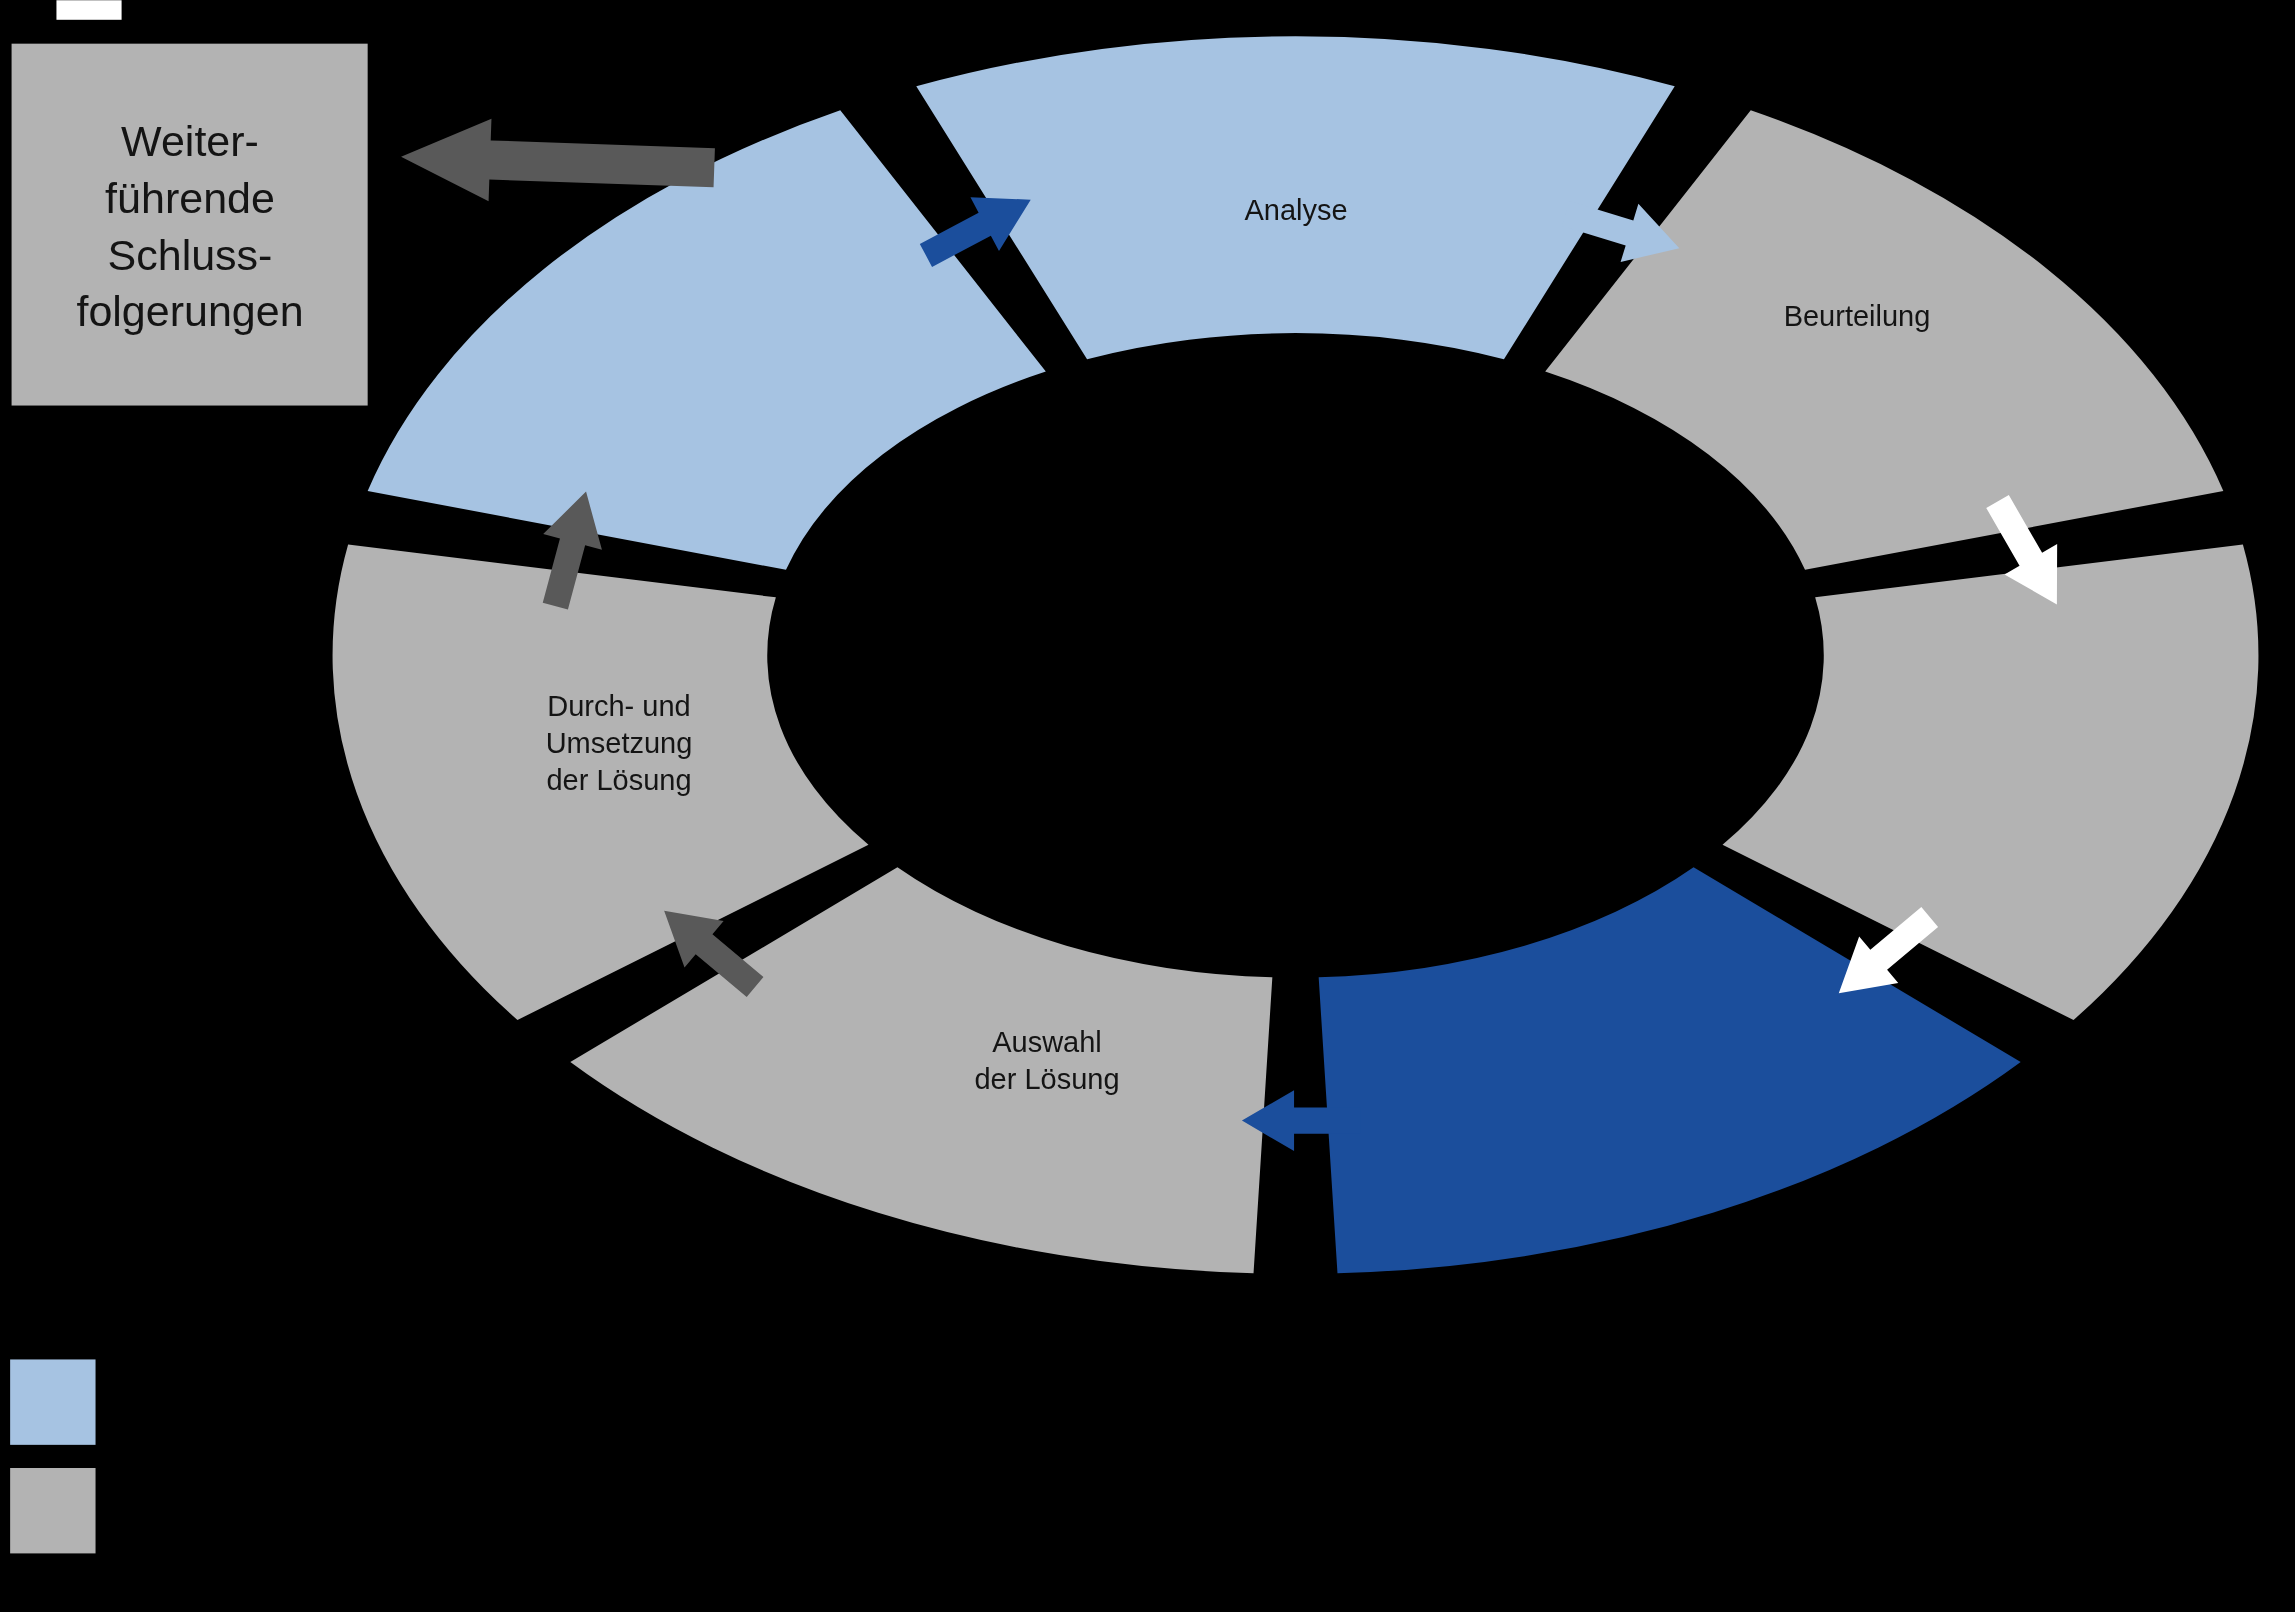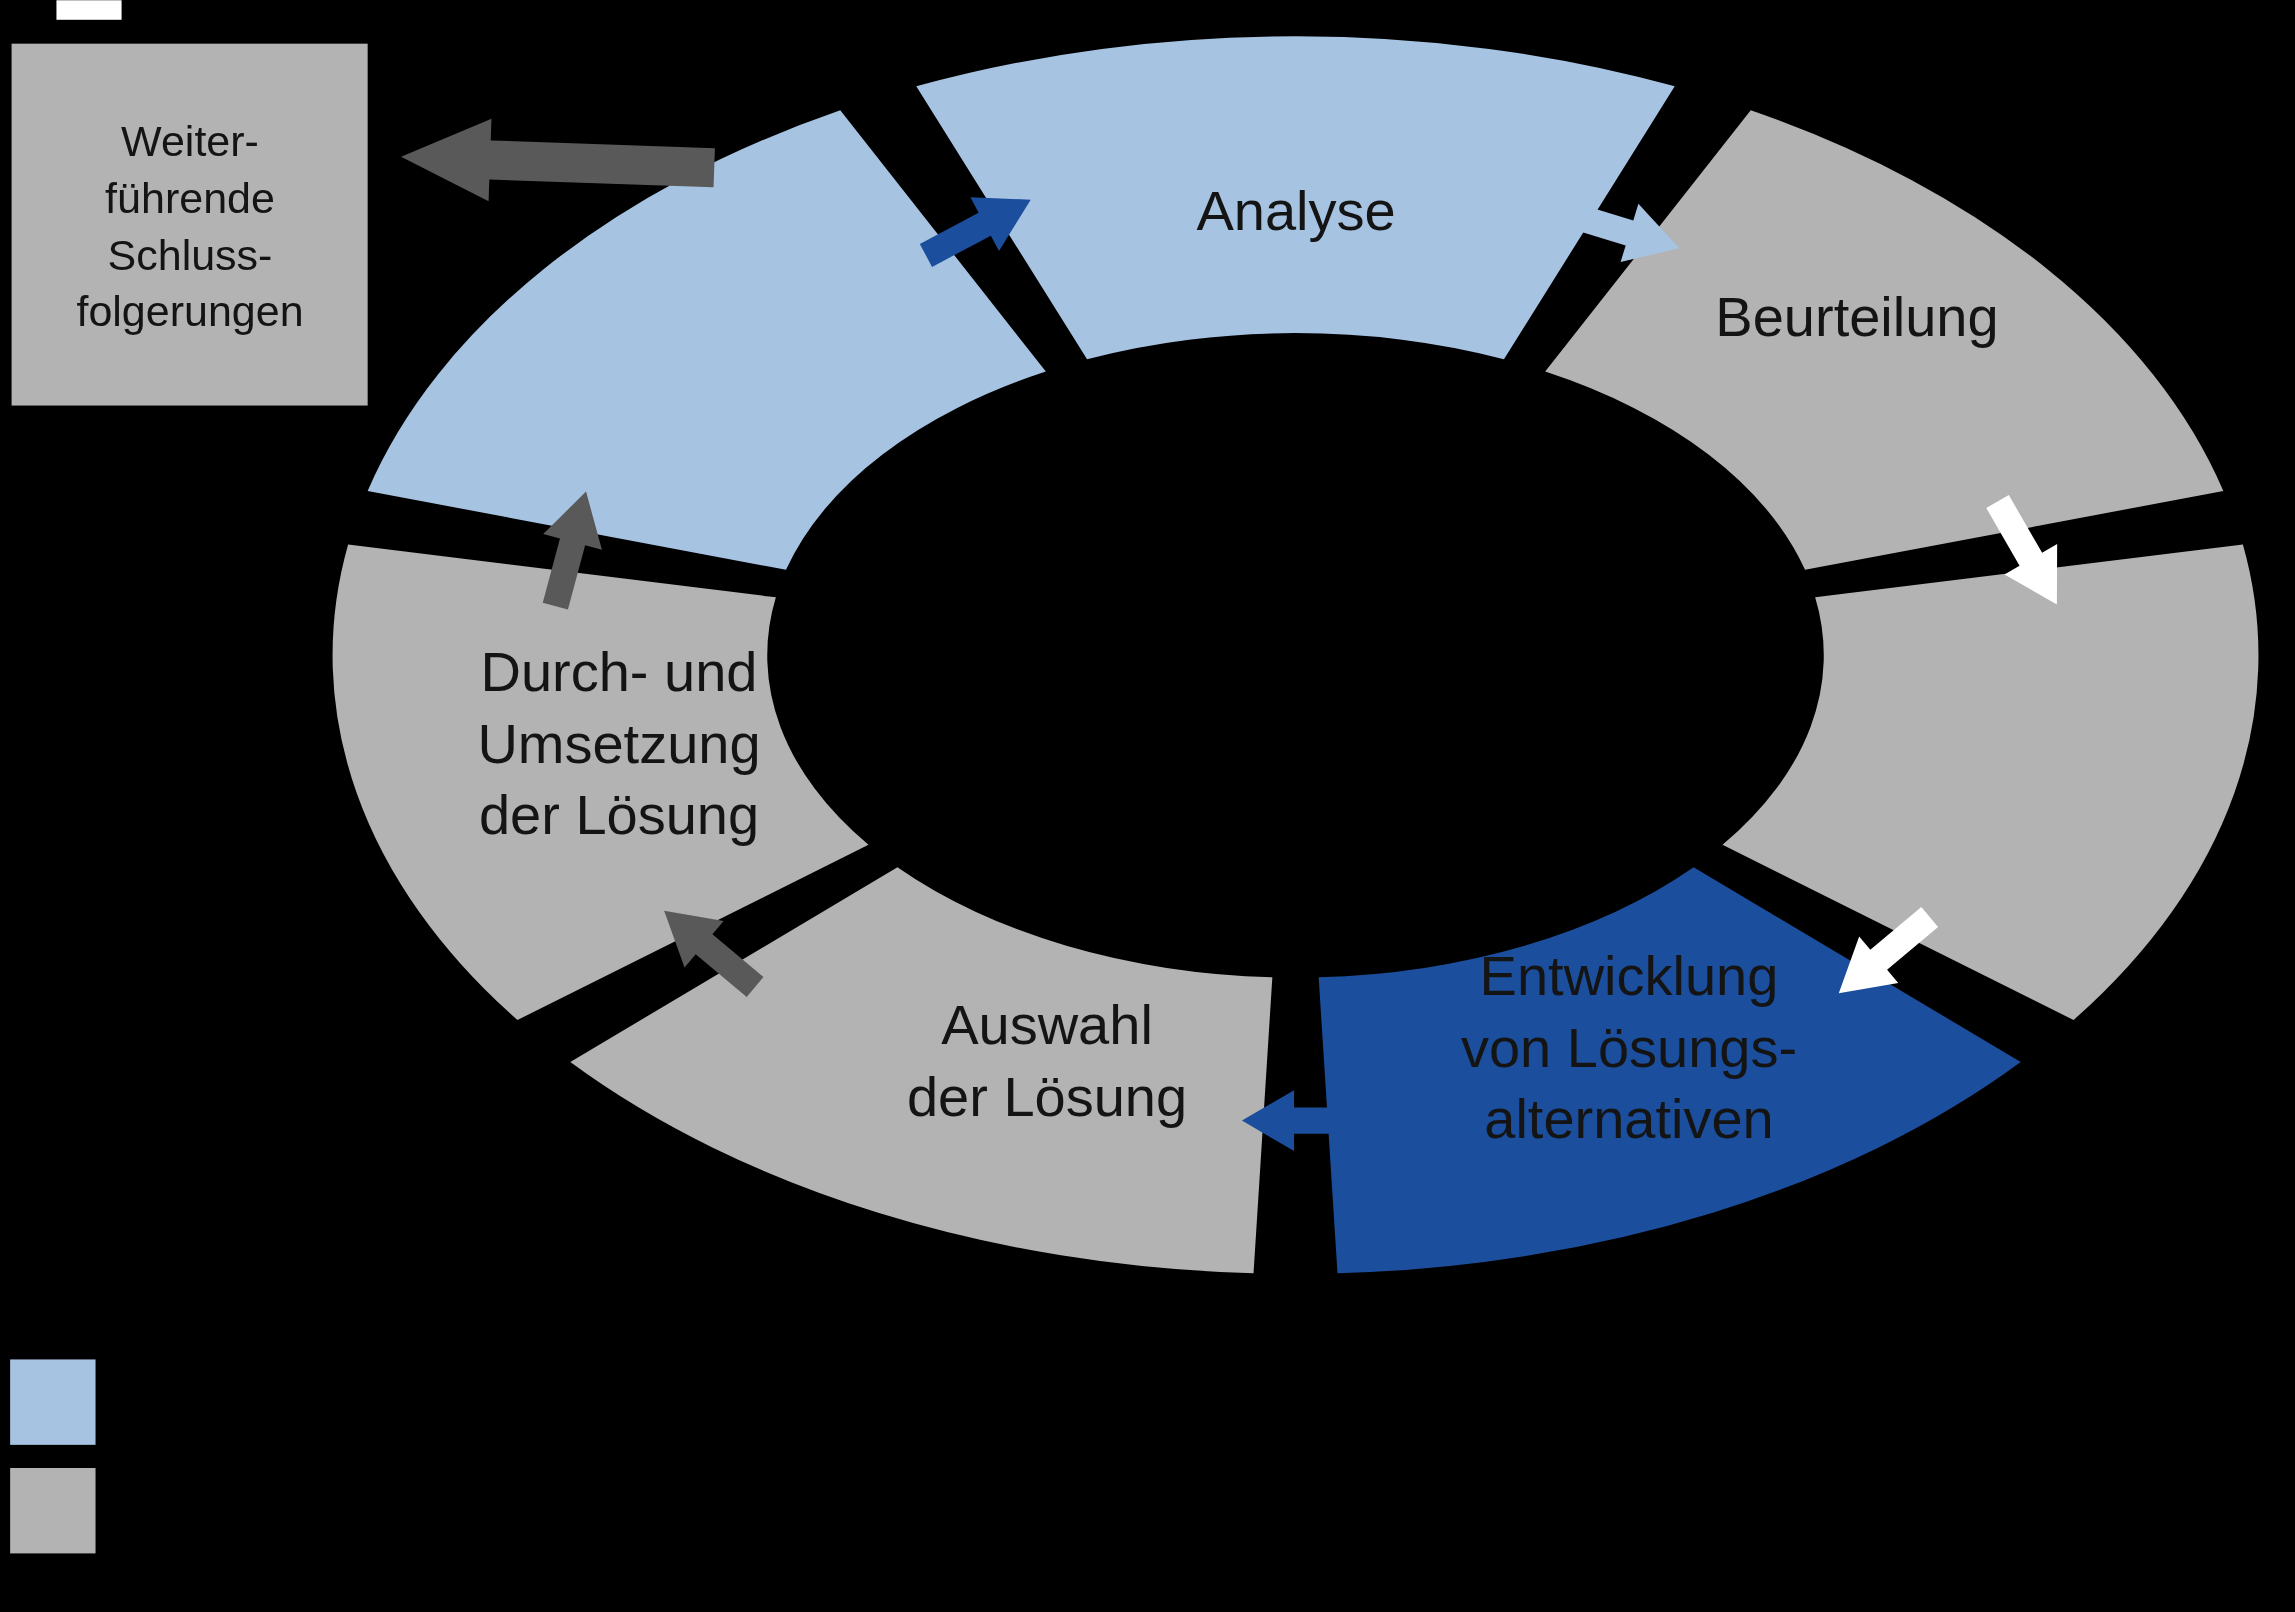--- a/index.html
+++ b/index.html
@@ -18,21 +18,21 @@
   .stage svg {
     position: absolute;
     left: 0;
     top: 0;
   }
   .seg-label {
     position: absolute;
     transform: translate(-50%, -50%);
     white-space: pre-line;
     text-align: center;
-    font-size: 56px;
+    font-size: 29px;
     line-height: 1.28;
     color: #141414;
     font-weight: 400;
     pointer-events: none;
   }
   .box-label {
     position: absolute;
     transform: translate(-50%, -50%);
     white-space: pre-line;
     text-align: center;
@@ -91,23 +91,20 @@
   <div class="box-label" style="left:190px; top:226px;">Weiter-
 führende
 Schluss-
 folgerungen</div>
 
   <div class="seg-label" style="left:1296px; top:211px;">Analyse</div>
 
   <div class="seg-label" style="left:1857px; top:317px;">Beurteilung</div>
 
 
-  <div class="seg-label" style="left:1629px; top:1048px;">Entwicklung
-von Lösungs-
-alternativen</div>
 
   <div class="seg-label" style="left:1010px; top:1061px;margin-left:37px;">Auswahl
 der Lösung</div>
 
   <div class="seg-label" style="left:619px; top:744px;">Durch- und
 Umsetzung
 der Lösung</div>
 
 
 </div>

